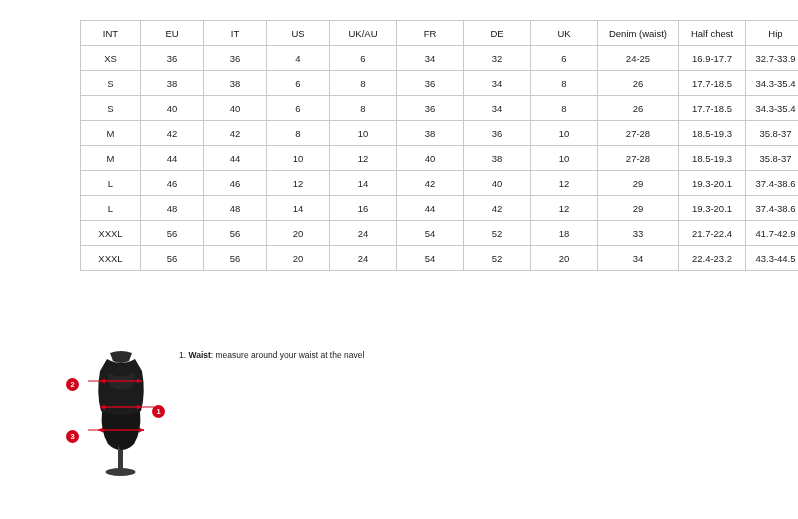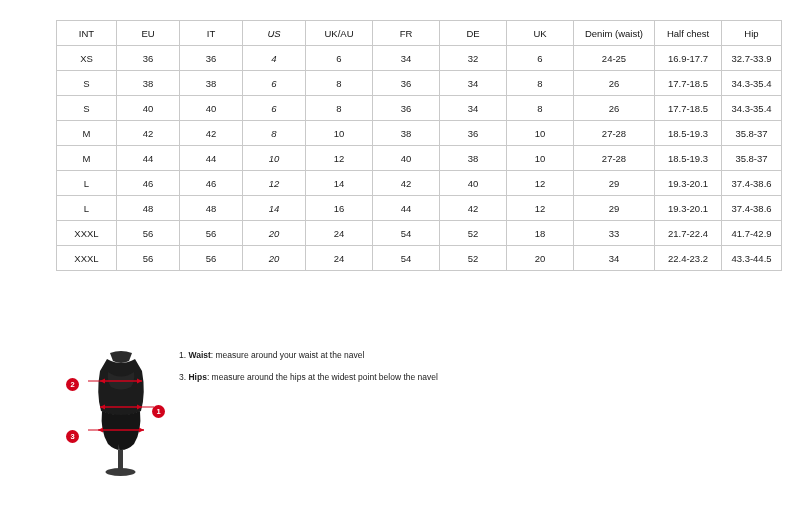--- a/index.html
+++ b/index.html
@@ -15,21 +15,21 @@
     overflow: hidden;
   }
   .page {
     position: relative;
     width: 798px;
     height: 519px;
   }
   
   .table-wrap {
     position: absolute;
-    left: 56px;
+    left: 80px;
     top: 20px;
     width: 670px;
   }
   table.size-table {
     border-collapse: collapse;
     width: 670px;
     table-layout: fixed;
   }
   table.size-table td,
   table.size-table th {
@@ -44,21 +44,21 @@
     white-space: nowrap;
   }
   table.size-table thead th {
     font-weight: normal;
     color: #111;
   }
   
   .c0 { width: 55px; }
   .c1 { width: 58px; }
   .c2 { width: 58px; }
-  .c3 { width: 58px; font-style: italic; }
+  .c3 { width: 58px; }
   .c4 { width: 62px; }
   .c5 { width: 62px; }
   .c6 { width: 62px; }
   .c7 { width: 62px; }
   .c8 { width: 76px; }
   .c9 { width: 62px; }
   .c10 { width: 55px; }
 
   
   .measure-section {
@@ -301,21 +301,18 @@
 
         <div class="badge badge-1">1</div>
         <div class="badge badge-2">2</div>
         <div class="badge badge-3">3</div>
       </div>
 
       <div class="text-col">
         <div class="measure-line">
           <span>1. </span><b>Waist</b><span>: measure around your waist at the navel</span>
         </div>
-        <div class="measure-line">
-          <span>3. </span><b>Hips</b><span>: measure around the hips at the widest point below the navel</span>
-        </div>
       </div>
 
     </div>
   </div>
 
 </div>
 
 </body></html>

